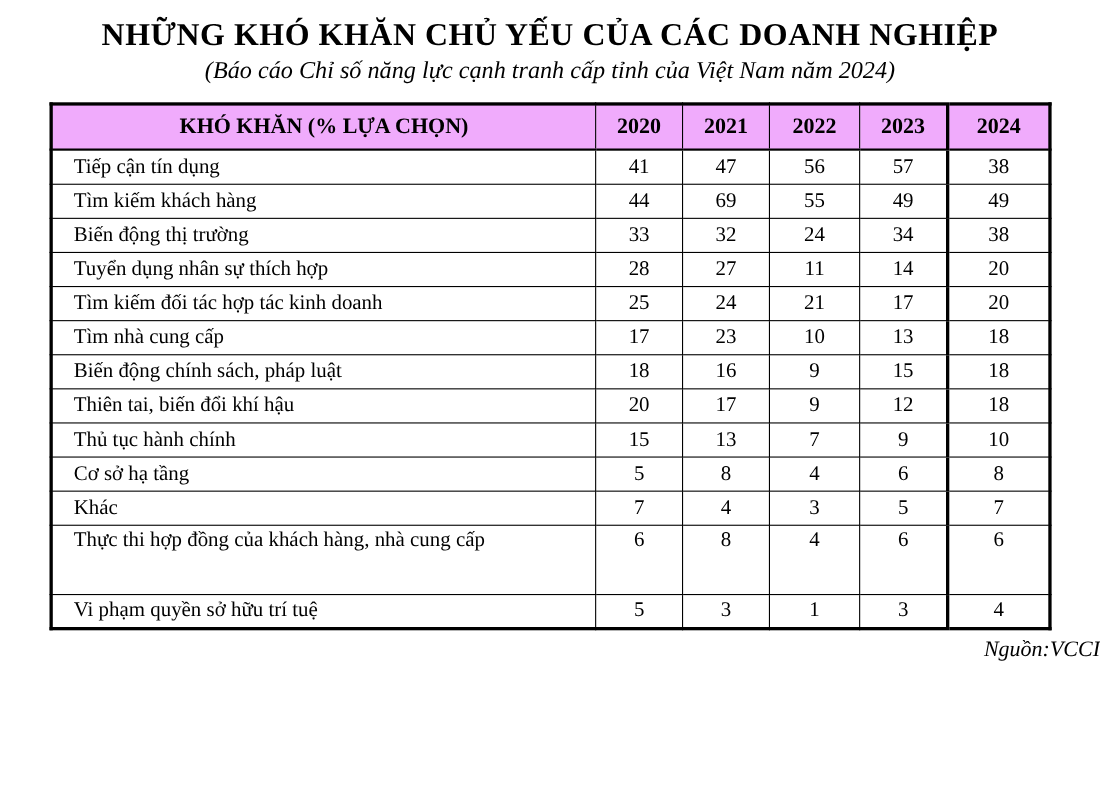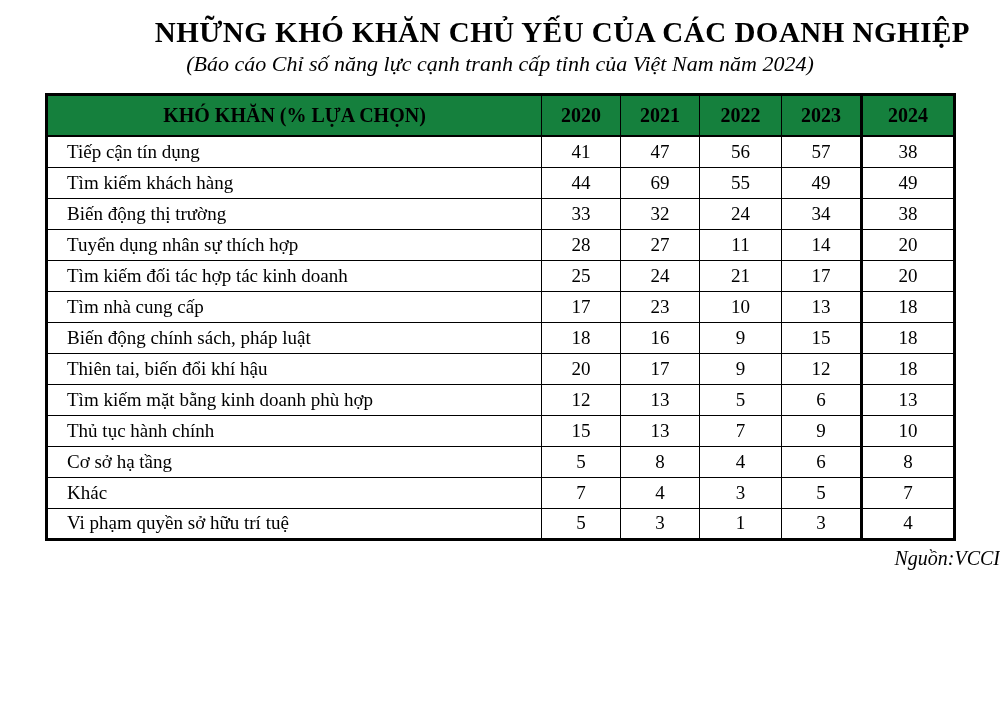--- a/index.html
+++ b/index.html
@@ -16,21 +16,21 @@
     color: #000000;
   }
   .doc {
     position: relative;
     width: 1000px;
     height: 714px;
     background: #ffffff;
   }
   .title {
     margin: 16px 30px 2px 30px;
-    text-align: right;
+    text-align: center;
     font-weight: bold;
     font-size: 29px;
     line-height: 1.15;
     letter-spacing: 0.5px;
     color: #000000;
   }
   .subtitle {
     margin: 0 30px 15px 30px;
     text-align: center;
     font-style: italic;
@@ -39,21 +39,21 @@
     color: #000000;
   }
   table.difficulties {
     margin-left: 45px;
     width: 908px;
     border-collapse: collapse;
     table-layout: fixed;
     border: 3px solid #000000;
   }
   table.difficulties th {
-    background: #15803d;
+    background: #f0abfc;
     font-weight: bold;
     font-size: 20px;
     height: 42px;
     text-align: center;
     vertical-align: middle;
     border: 1px solid #000000;
     border-bottom: 2px solid #000000;
     padding: 0;
   }
   table.difficulties td {
@@ -175,28 +175,20 @@
         </tr>
         <tr>
           <td class="label-cell">Thiên tai, biến đổi khí hậu</td>
           <td class="value-cell">20</td>
           <td class="value-cell">17</td>
           <td class="value-cell">9</td>
           <td class="value-cell">12</td>
           <td class="value-cell">18</td>
         </tr>
         <tr>
-          <td class="label-cell">Tìm kiếm mặt bằng kinh doanh phù hợp</td>
-          <td class="value-cell">12</td>
-          <td class="value-cell">13</td>
-          <td class="value-cell">5</td>
-          <td class="value-cell">6</td>
-          <td class="value-cell">13</td>
-        </tr>
-        <tr>
           <td class="label-cell">Thủ tục hành chính</td>
           <td class="value-cell">15</td>
           <td class="value-cell">13</td>
           <td class="value-cell">7</td>
           <td class="value-cell">9</td>
           <td class="value-cell">10</td>
         </tr>
         <tr>
           <td class="label-cell">Cơ sở hạ tầng</td>
           <td class="value-cell">5</td>
@@ -206,20 +198,28 @@
           <td class="value-cell">8</td>
         </tr>
         <tr>
           <td class="label-cell">Khác</td>
           <td class="value-cell">7</td>
           <td class="value-cell">4</td>
           <td class="value-cell">3</td>
           <td class="value-cell">5</td>
           <td class="value-cell">7</td>
         </tr>
+        <tr class="tall">
+          <td class="label-cell">Thực thi hợp đồng của khách hàng, nhà cung cấp</td>
+          <td class="value-cell">6</td>
+          <td class="value-cell">8</td>
+          <td class="value-cell">4</td>
+          <td class="value-cell">6</td>
+          <td class="value-cell">6</td>
+        </tr>
         <tr>
           <td class="label-cell">Vi phạm quyền sở hữu trí tuệ</td>
           <td class="value-cell">5</td>
           <td class="value-cell">3</td>
           <td class="value-cell">1</td>
           <td class="value-cell">3</td>
           <td class="value-cell">4</td>
         </tr>
       </tbody>
   </table>

